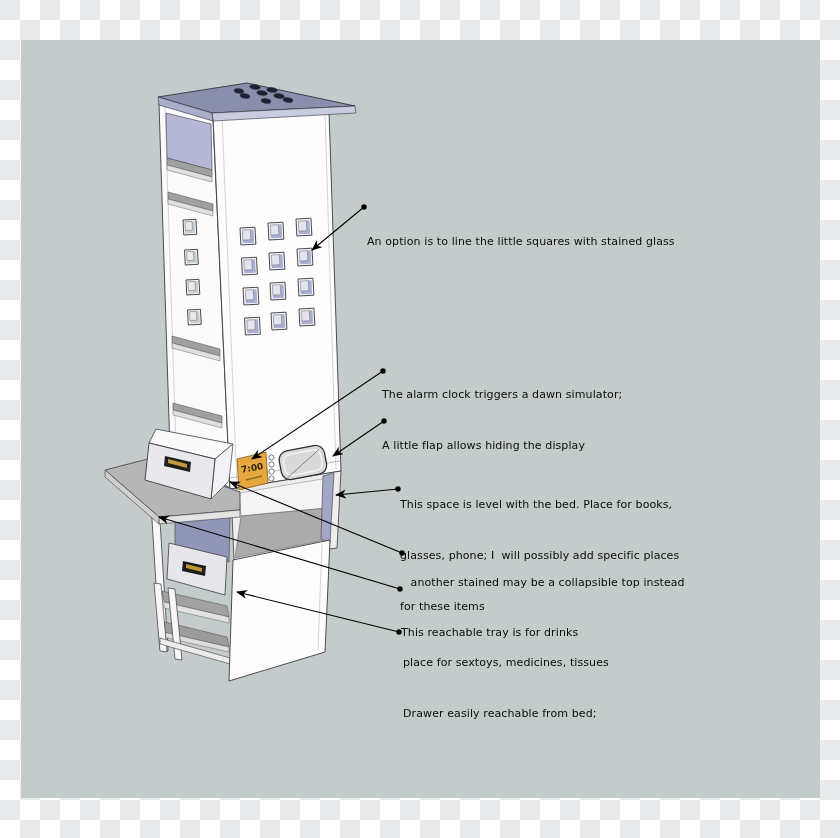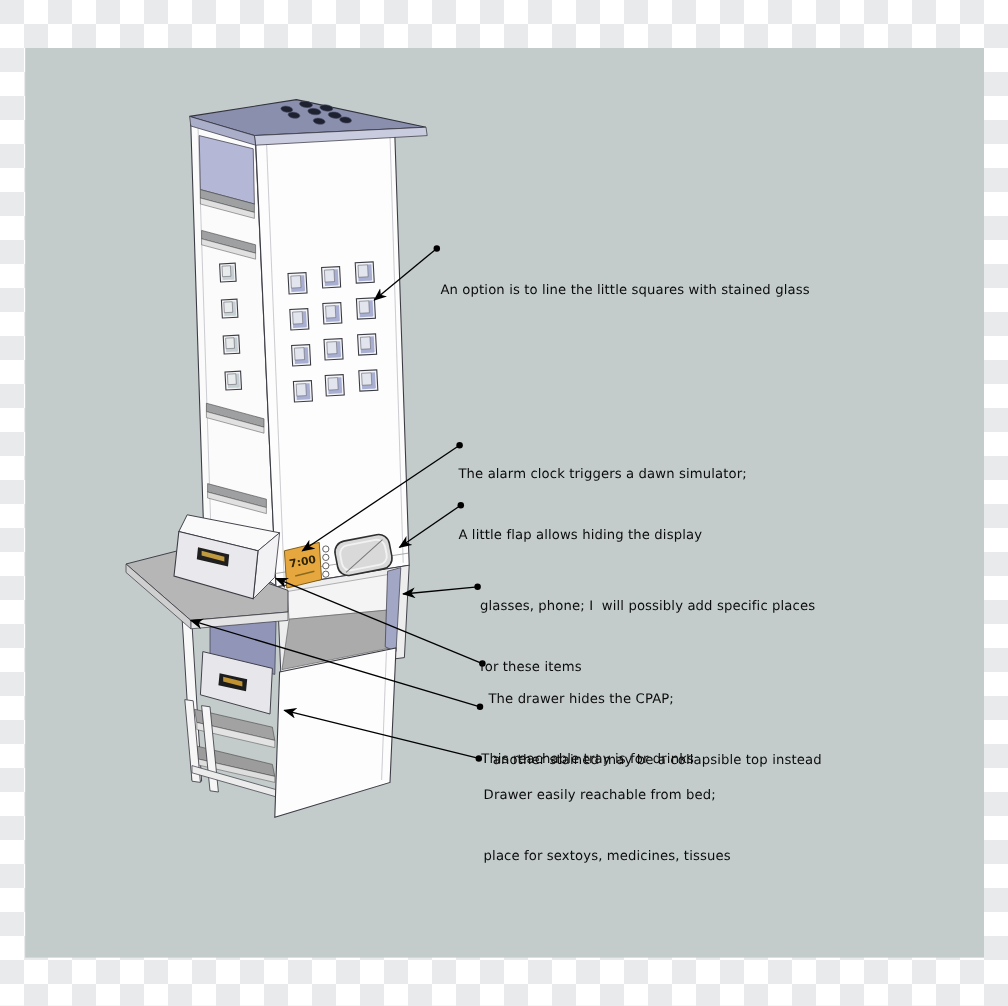--- a/index.html
+++ b/index.html
@@ -191,30 +191,30 @@
     <div>An option is to line the little squares with stained glass</div>
   </div>
 
   <div class="ann" style="left:382px; top:352px">
     <div>The alarm clock triggers a dawn simulator;</div>
     <div>A little flap allows hiding the display</div>
   </div>
 
 
   <div class="ann" style="left:400px; top:462px">
+    <div>This space is level with the bed. Place for books,</div>
     <div>glasses, phone; I  will possibly add specific places</div>
     <div>for these items</div>
   </div>
 
   <div class="ann" style="left:407px; top:540px">
-    <div>The drawer hides the CPAP;</div>
     <div> another stained may be a collapsible top instead</div>
   </div>
 
   <div class="ann" style="left:401px; top:590px">
     <div>This reachable tray is for drinks</div>
   </div>
 
   <div class="ann" style="left:403px; top:620px">
+    <div>place for sextoys, medicines, tissues</div>
     <div>Drawer easily reachable from bed;</div>
-    <div>place for sextoys, medicines, tissues</div>
   </div>
 </div>
 
 </body></html>

